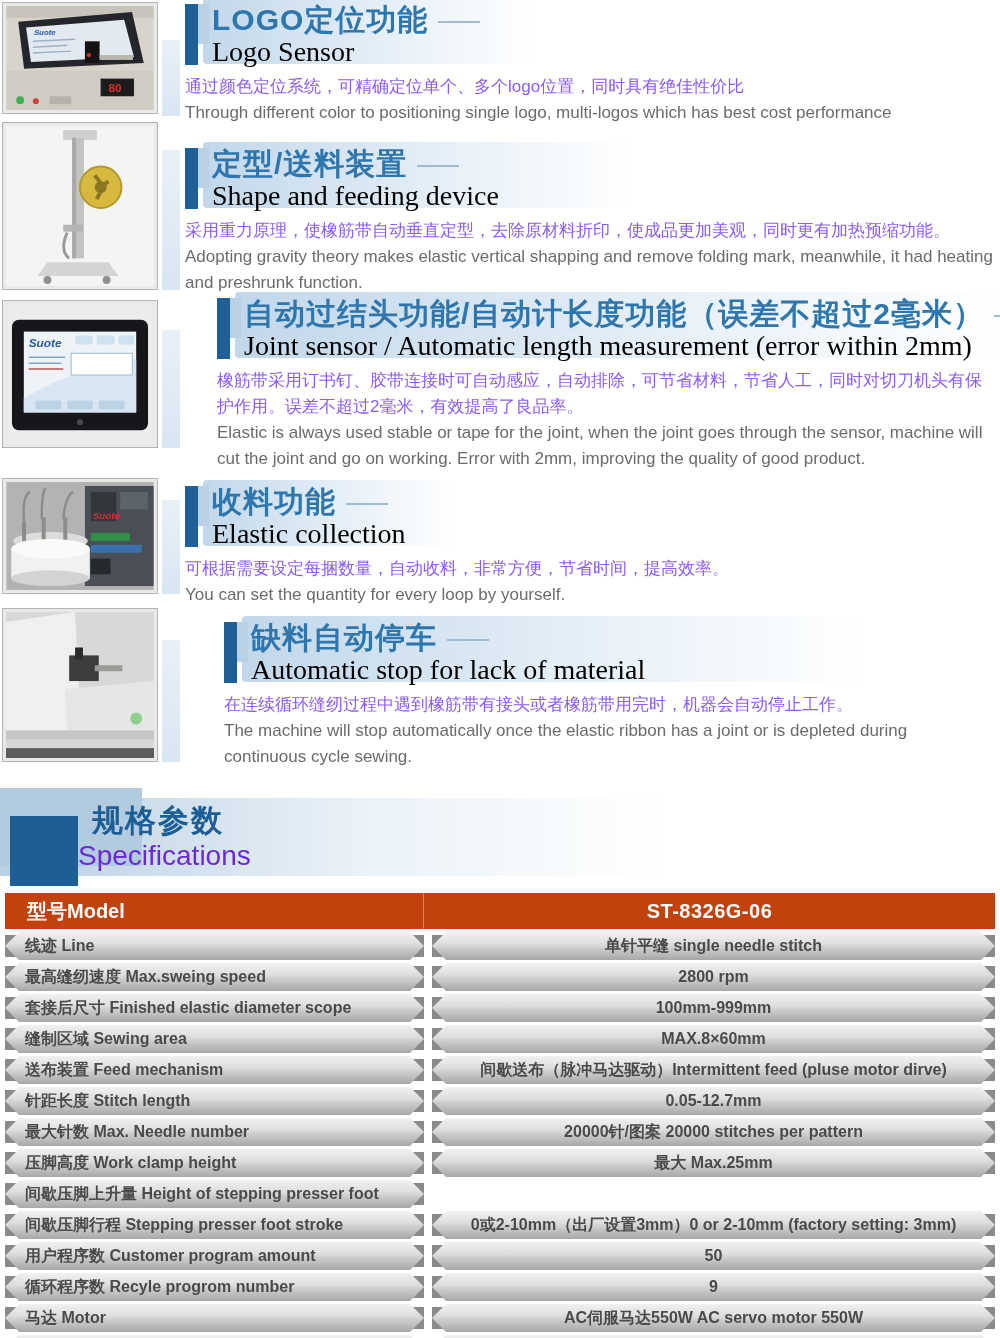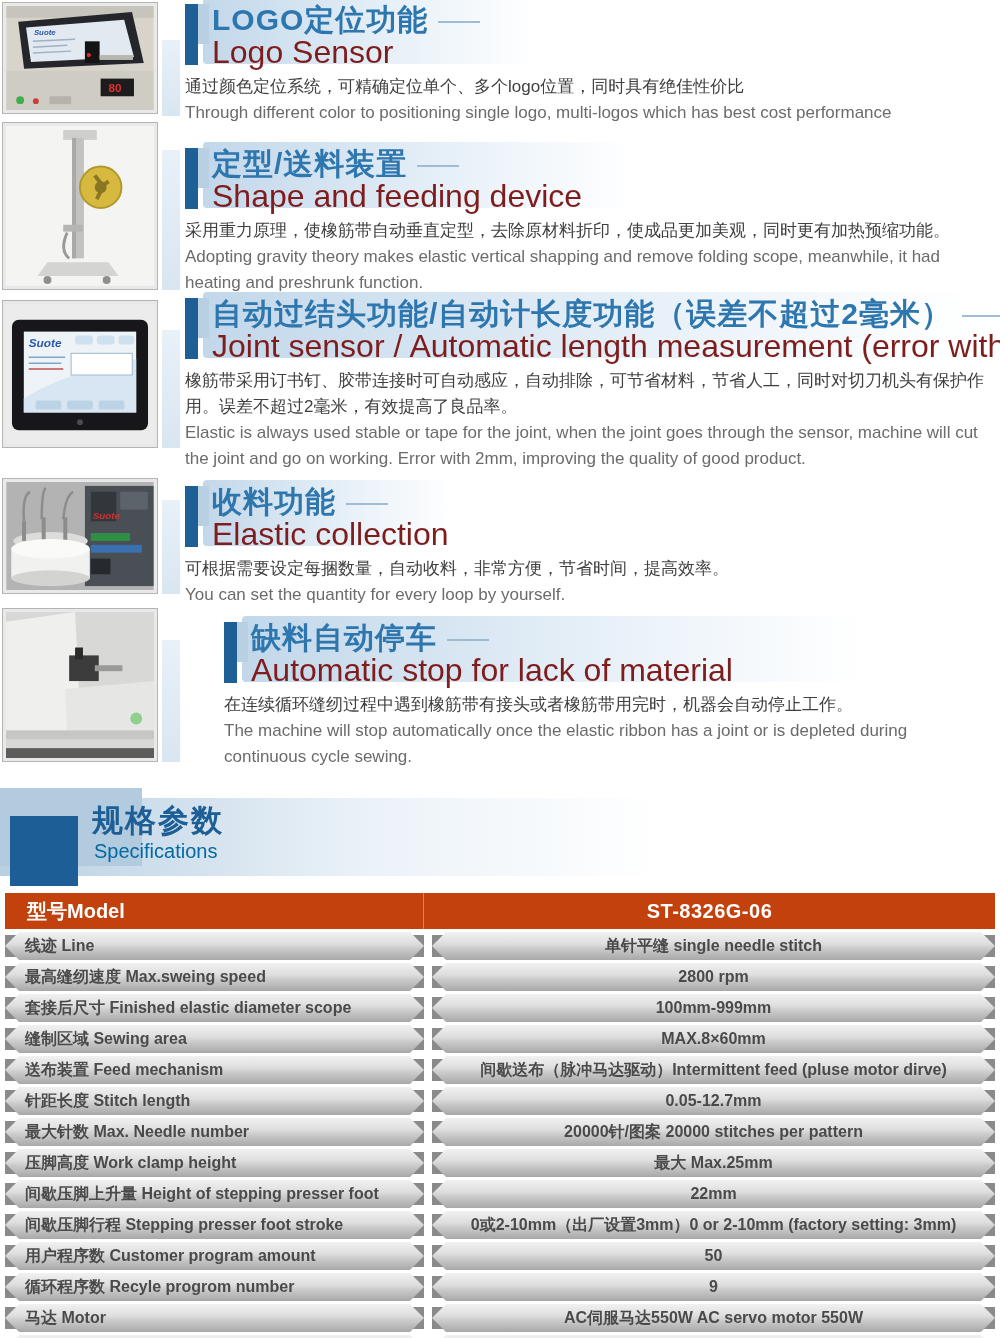--- a/index.html
+++ b/index.html
@@ -16,33 +16,33 @@
   .feature{position:absolute;left:185px;right:6px;}
   .wash{position:absolute;top:-4px;left:18px;height:66px;z-index:0;border-radius:4px;
         background:linear-gradient(90deg,rgba(187,211,232,.9),rgba(214,230,243,.55) 60%,rgba(230,240,248,0));}
   .ftitle{position:relative;z-index:1;display:flex;align-items:stretch;}
   .bars{position:relative;width:27px;flex:0 0 27px;}
   .bar-dark{position:absolute;left:0;top:2px;bottom:2px;width:13px;background:#1e5f96;}
   .bar-light{position:absolute;left:13px;top:2px;height:62%;width:11px;background:#b9cfe2;}
   .ttexts{padding-top:1px;}
   .ft-cn{font-size:30px;line-height:34px;font-weight:bold;color:#2e76ae;letter-spacing:1px;white-space:nowrap;}
   .ft-cn::after{content:"";display:inline-block;width:42px;height:2px;background:#9fbcd4;margin-left:10px;vertical-align:middle;}
-  .ft-en{font-size:32px;line-height:30px;color:#7f1d1d;white-space:nowrap;}
+  .ft-en{font-size:28px;line-height:30px;color:#000000;white-space:nowrap;font-family:Liberation Serif, serif;}
   .fbody{position:relative;z-index:1;margin-top:7px;}
-  .fb-cn{font-size:17px;line-height:26px;color:#404040;}
+  .fb-cn{font-size:17px;line-height:26px;color:#8b5cf6;}
   .fb-en{font-size:17px;line-height:26px;color:#6b6b6b;}
 
   
   #spec-header{position:absolute;left:0;top:788px;width:700px;height:100px;}
   .spec-wash{position:absolute;left:0;top:10px;width:660px;height:78px;
              background:linear-gradient(90deg,rgba(182,205,225,.95),rgba(214,229,241,.5) 55%,rgba(230,240,248,0));}
   .spec-sq-light{position:absolute;left:0;top:0;width:142px;height:78px;background:#b3cbdf;}
   .spec-sq-dark{position:absolute;left:10px;top:28px;width:68px;height:70px;background:#1d5e96;}
   .spec-title-cn{position:absolute;left:92px;top:12px;font-size:31px;font-weight:bold;color:#1d5e96;letter-spacing:2px;}
-  .spec-title-en{position:absolute;left:94px;top:52px;font-size:20px;color:#0369a1;}
+  .spec-title-en{position:absolute;left:78px;top:52px;font-size:28px;color:#6d28d9;}
 
   
   #spec-table{position:absolute;left:5px;top:893px;width:990px;}
   .thead{display:flex;height:36px;background:#c2410c;color:#fff;font-weight:bold;align-items:center;}
   .thead-l{width:419px;flex:0 0 419px;box-sizing:border-box;padding-left:22px;font-size:20px;
            border-right:1px solid rgba(255,255,255,.35);height:100%;display:flex;align-items:center;}
   .thead-r{flex:1;text-align:center;font-size:20px;letter-spacing:.5px;}
   .trow{display:flex;gap:8px;margin-top:3px;height:28px;}
   .cell{position:relative;}
   .cell-l{width:419px;flex:0 0 419px;}
@@ -187,25 +187,25 @@
         <div class="bar-dark"></div>
         <div class="bar-light"></div>
       </div>
       <div class="ttexts">
         <div class="ft-cn">定型/送料装置</div>
         <div class="ft-en">Shape and feeding device</div>
       </div>
     </div>
     <div class="fbody">
       <div class="fb-cn">采用重力原理，使橡筋带自动垂直定型，去除原材料折印，使成品更加美观，同时更有加热预缩功能。</div>
-      <div class="fb-en">Adopting gravity theory makes elastic vertical shapping and remove folding scope, meanwhile, it had heating and preshrunk function.</div>
-    </div>
-  </div>
-
-  <div class="feature" style="top:296px;">
+      <div class="fb-en">Adopting gravity theory makes elastic vertical shapping and remove folding mark, meanwhile, it had heating and preshrunk function.</div>
+    </div>
+  </div>
+
+  <div class="feature" style="top:296px;margin-left:32px;">
     <div class="wash" style="width:770px;"></div>
     <div class="ftitle">
       <div class="bars">
         <div class="bar-dark"></div>
         <div class="bar-light"></div>
       </div>
       <div class="ttexts">
         <div class="ft-cn">自动过结头功能/自动计长度功能（误差不超过2毫米）</div>
         <div class="ft-en">Joint sensor / Automatic length measurement (error within 2mm)</div>
       </div>
@@ -386,26 +386,20 @@
       </div>
     </div>
 
     <div class="trow">
       <div class="cell cell-l">
         <div class="back"></div>
         <div class="rib">
           <span class="rib-label row-label-text">间歇压脚上升量 Height of stepping presser foot</span>
         </div>
       </div>
-      <div class="cell cell-r">
-        <div class="back"></div>
-        <div class="rib">
-          <span class="rib-value row-value-text">22mm</span>
-        </div>
-      </div>
     </div>
 
     <div class="trow">
       <div class="cell cell-l">
         <div class="back"></div>
         <div class="rib">
           <span class="rib-label row-label-text">间歇压脚行程 Stepping presser foot stroke</span>
         </div>
       </div>
       <div class="cell cell-r">

